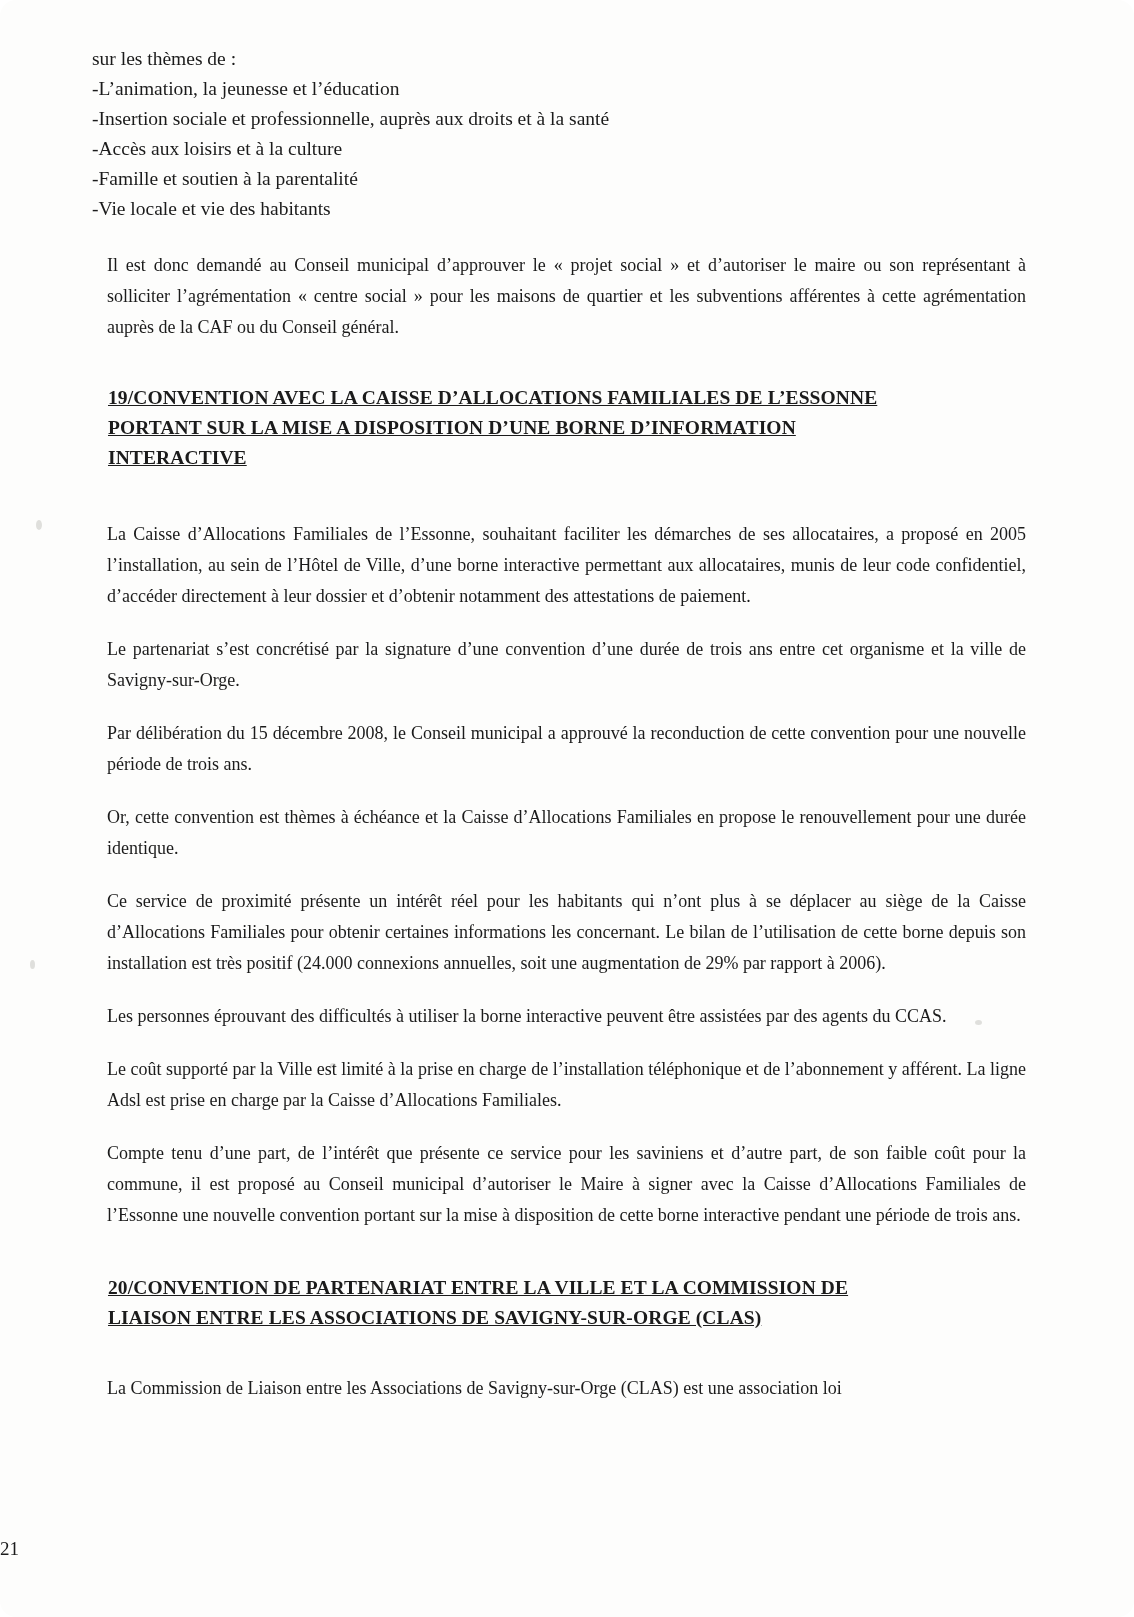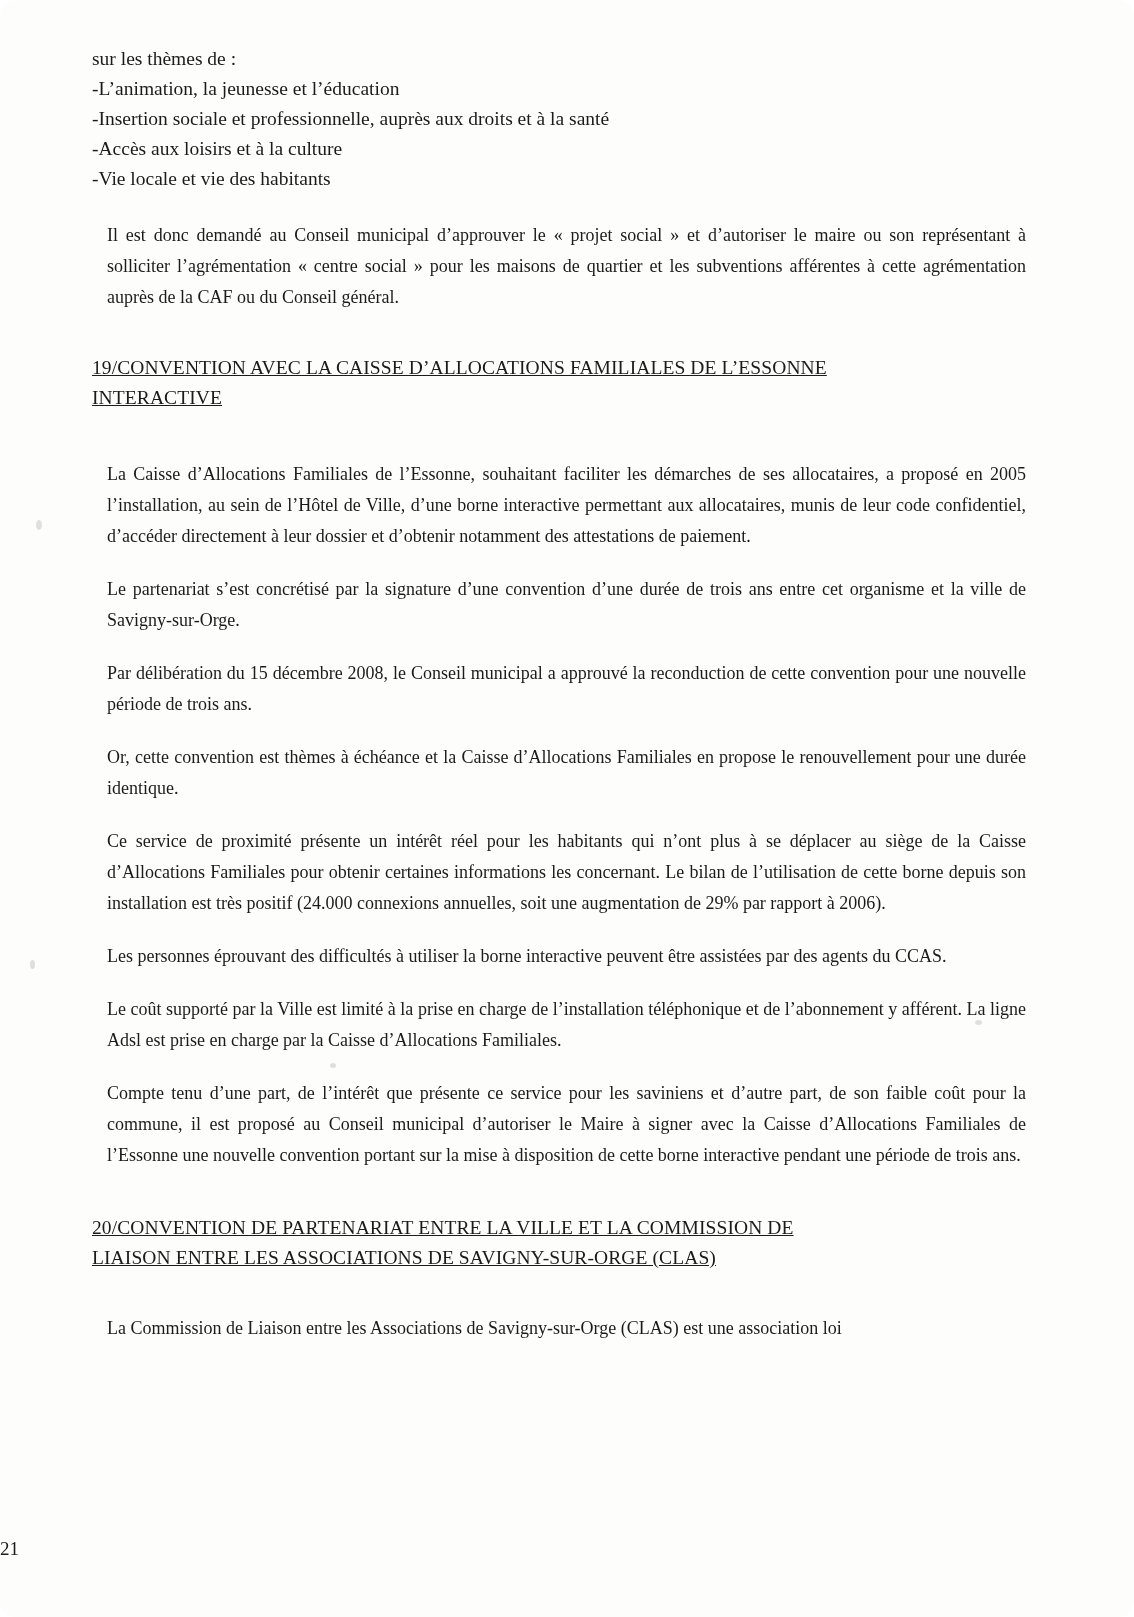--- a/index.html
+++ b/index.html
@@ -43,24 +43,24 @@
   }
   .list-block div {
     white-space: pre;
   }
   .body-indent {
     padding-left: 8px;
   }
   .heading {
     font-size: 19.5px;
     line-height: 30px;
-    font-weight: normal;
+    font-weight: bold;
     text-decoration: underline;
     text-align: justify;
-    margin: 0;
+    margin: 16px;
     letter-spacing: 0.1px;
   }
   .h-line {
     display: block;
   }
   .section-19 {
     margin-top: 40px;
     margin-bottom: 46px;
   }
   .section-20 {
@@ -94,28 +94,30 @@
   <div class="speck" style="left:975px; top:1020px; width:7px; height:5px;"></div>
   <div class="speck" style="left:330px; top:1063px; width:6px; height:5px;"></div>
 
   <div class="content">
 
     <div class="list-block">
       <div>sur les thèmes de :</div>
       <div>-L’animation, la jeunesse et l’éducation</div>
       <div>-Insertion sociale et professionnelle, auprès aux droits et à la santé</div>
       <div>-Accès aux loisirs et à la culture</div>
+      <div>-Famille et soutien à la parentalité</div>
       <div>-Vie locale et vie des habitants</div>
     </div>
 
     <p class="para body-indent">Il est donc demandé au Conseil municipal d’approuver le « projet social » et d’autoriser le maire ou son représentant à solliciter l’agrémentation « centre social » pour les maisons de quartier et les subventions afférentes à cette agrémentation auprès de la CAF ou du Conseil général.</p>
 
     <div class="section-19">
       <div class="heading">
         <span class="h-line">19/CONVENTION  AVEC  LA  CAISSE  D’ALLOCATIONS  FAMILIALES  DE  L’ESSONNE</span>
+        <span class="h-line">PORTANT   SUR   LA   MISE   A   DISPOSITION   D’UNE   BORNE   D’INFORMATION</span>
         <span class="h-line">INTERACTIVE</span>
       </div>
     </div>
 
     <p class="para body-indent">La Caisse d’Allocations Familiales de l’Essonne, souhaitant faciliter les démarches de ses allocataires, a proposé en 2005 l’installation, au sein de l’Hôtel de Ville, d’une borne interactive permettant aux allocataires, munis de leur code confidentiel, d’accéder directement à leur dossier et d’obtenir notamment des attestations de paiement.</p>
     <p class="para body-indent">Le partenariat s’est concrétisé par la signature d’une convention d’une durée de trois ans entre cet organisme et la ville de Savigny-sur-Orge.</p>
     <p class="para body-indent">Par délibération du 15 décembre 2008, le Conseil municipal a approuvé la reconduction de cette convention pour une nouvelle période de trois ans.</p>
     <p class="para body-indent">Or, cette convention est thèmes à échéance et la Caisse d’Allocations Familiales en propose le renouvellement pour une durée identique.</p>
     <p class="para body-indent">Ce service de proximité présente un intérêt réel pour les habitants qui n’ont plus à se déplacer au siège de la Caisse d’Allocations Familiales pour obtenir certaines informations les concernant. Le bilan de l’utilisation de cette borne depuis son installation est très positif (24.000 connexions annuelles, soit une augmentation de 29% par rapport à 2006).</p>
     <p class="para body-indent">Les personnes éprouvant des difficultés à utiliser la borne interactive peuvent être assistées par des agents du CCAS.</p>

